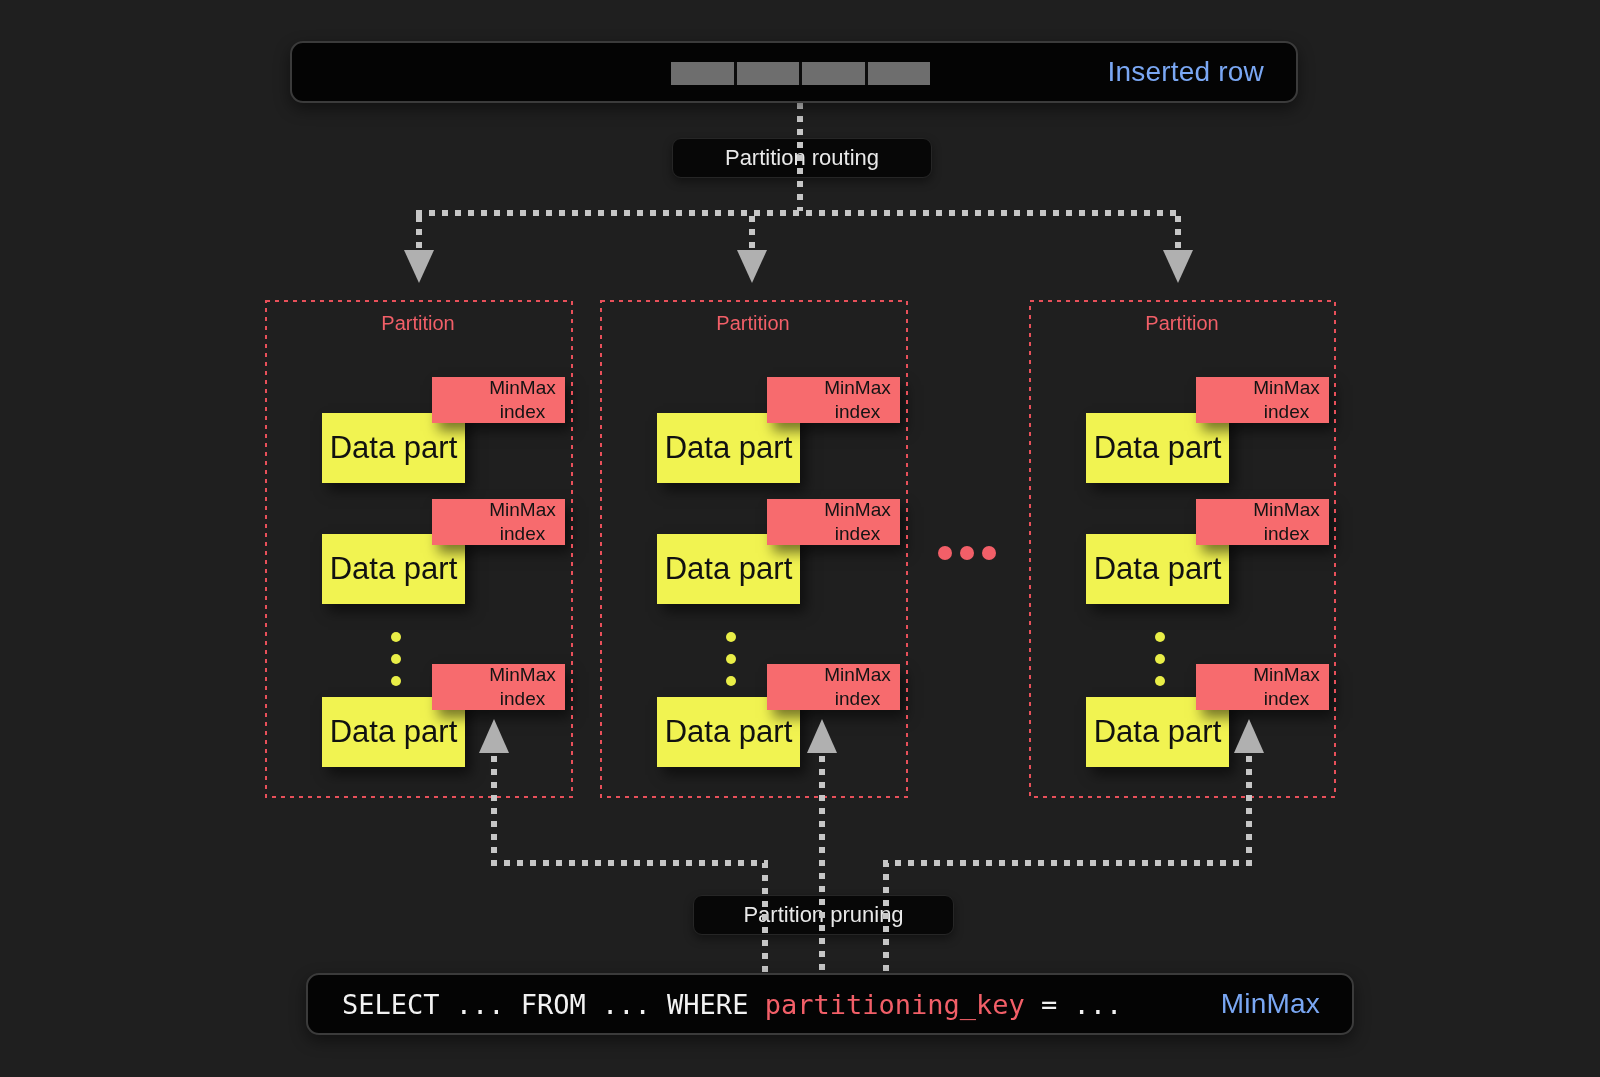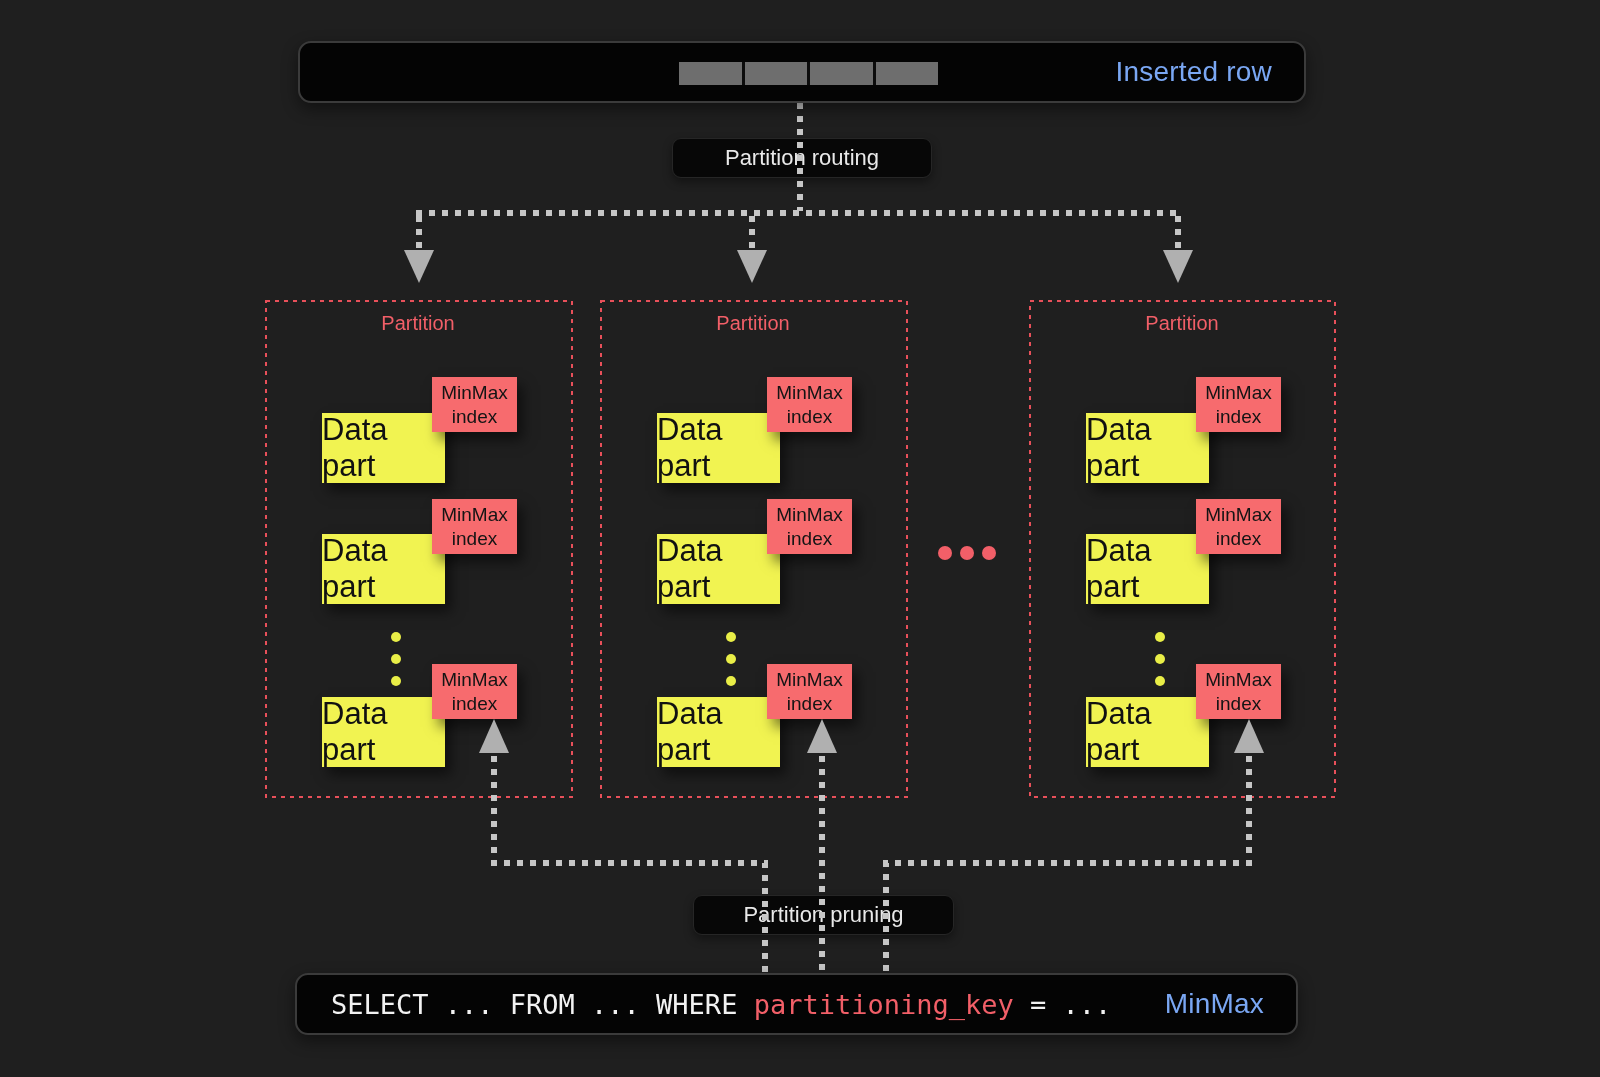--- a/index.html
+++ b/index.html
@@ -7,22 +7,22 @@
     position:relative;width:1600px;height:1077px;overflow:hidden;
     background:var(--background,#1f1f1f);
     font-family:"Liberation Sans",sans-serif;
   }
   
   .io-box{
     position:absolute;background:var(--box_bg,#040404);
     border:2px solid var(--box_border,#3b3b3b);border-radius:13px;
     box-shadow:0 6px 16px rgba(0,0,0,.45);z-index:6;
   }
-  .top-box{left:298px;top:41px;width:1004px;height:58px;}
-  .query-box{left:295px;top:973px;width:999px;height:58px;}
+  .top-box{left:290px;top:41px;width:1004px;height:58px;}
+  .query-box{left:306px;top:973px;width:999px;height:58px;padding-left:45px;}
   .io-label{
     position:absolute;right:32px;top:50%;transform:translateY(-50%);
     color:var(--blue,#7aa7f3);font-size:28px;letter-spacing:.2px;
   }
   .row-cells{
     position:absolute;left:379px;top:19px;width:259px;height:23px;
     display:flex;gap:3px;background:#0c0c0c;
   }
   .row-cells .cell{flex:1;background:var(--cell_gray,#6e6e6e);}
   .sql{
@@ -42,30 +42,30 @@
   .pill-routing{left:672px;top:138px;width:258px;}
   .pill-pruning{left:693px;top:895px;width:259px;}
   
   .partition{position:absolute;top:300px;width:306px;height:498px;z-index:2;}
   .p1{left:265px;} .p2{left:600px;} .p3{left:1029px;}
   .p-title{
     position:absolute;top:12px;left:0;width:100%;text-align:center;
     color:var(--salmon,#f25f68);font-size:20px;
   }
   .datapart{
-    position:absolute;left:57px;width:123px;height:70px;
+    position:absolute;left:57px;width:143px;height:70px;
     background:var(--yellow,#f1f351);color:#111;font-size:31px;
     display:flex;align-items:center;justify-content:center;
     box-shadow:6px 8px 12px rgba(0,0,0,.5);z-index:1;
   }
   .minmax{
-    position:absolute;left:167px;width:85px;height:55px;
+    position:absolute;left:167px;width:85px;height:46px;
     background:var(--minmax,#f76b6e);color:#141414;font-size:19px;line-height:1.25;
     display:flex;align-items:center;justify-content:center;text-align:center;
-    box-shadow:6px 8px 12px rgba(0,0,0,.5);z-index:2;
+    box-shadow:6px 8px 12px rgba(0,0,0,.5);z-index:2;padding-left:48px;
   }
   .dp0{top:113px;} .mm0{top:77px;}
   .dp1{top:234px;} .mm1{top:199px;}
   .dp2{top:397px;} .mm2{top:364px;}
   .vdots{position:absolute;left:126px;top:332px;width:10px;}
   .vdots i{
     display:block;width:10px;height:10px;border-radius:50%;
     background:var(--dot_yellow,#e9ee47);margin-bottom:12px;
   }
   

